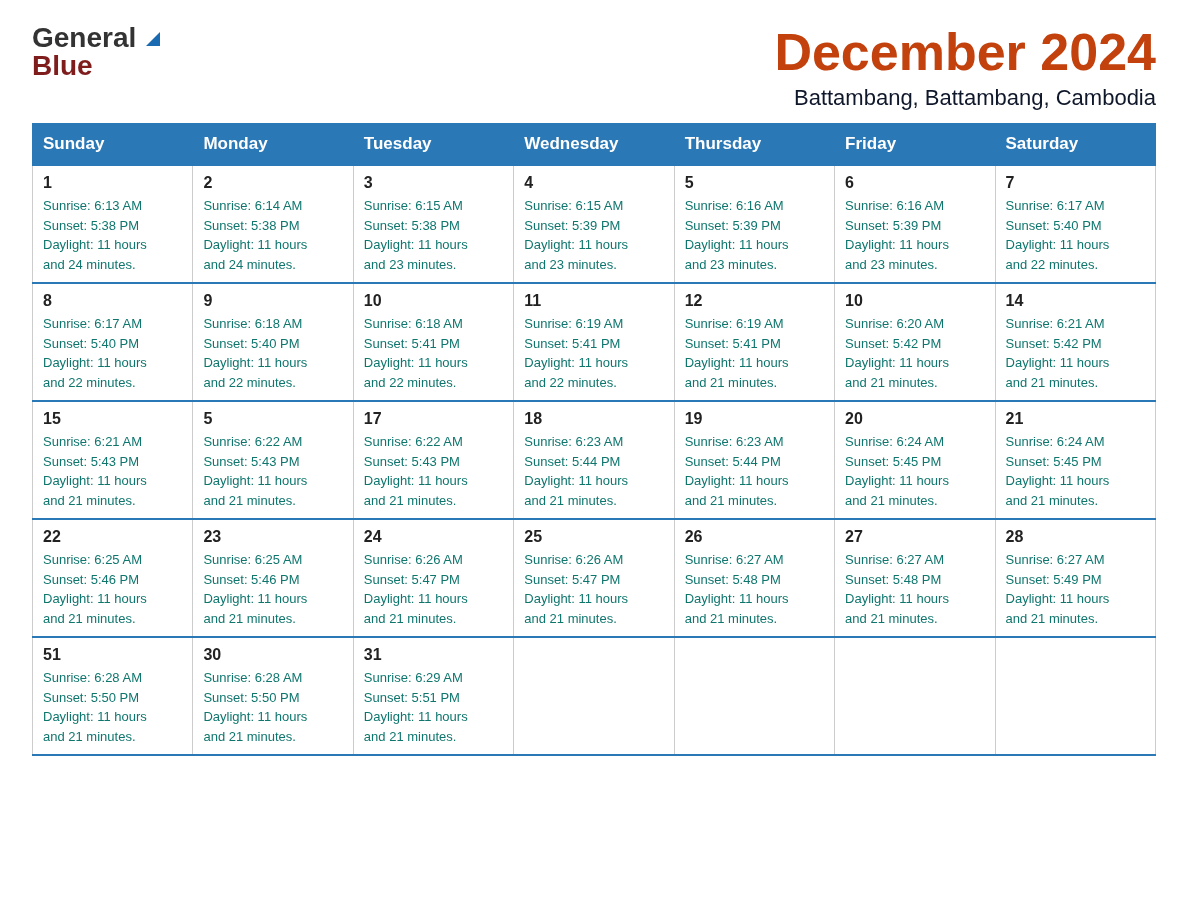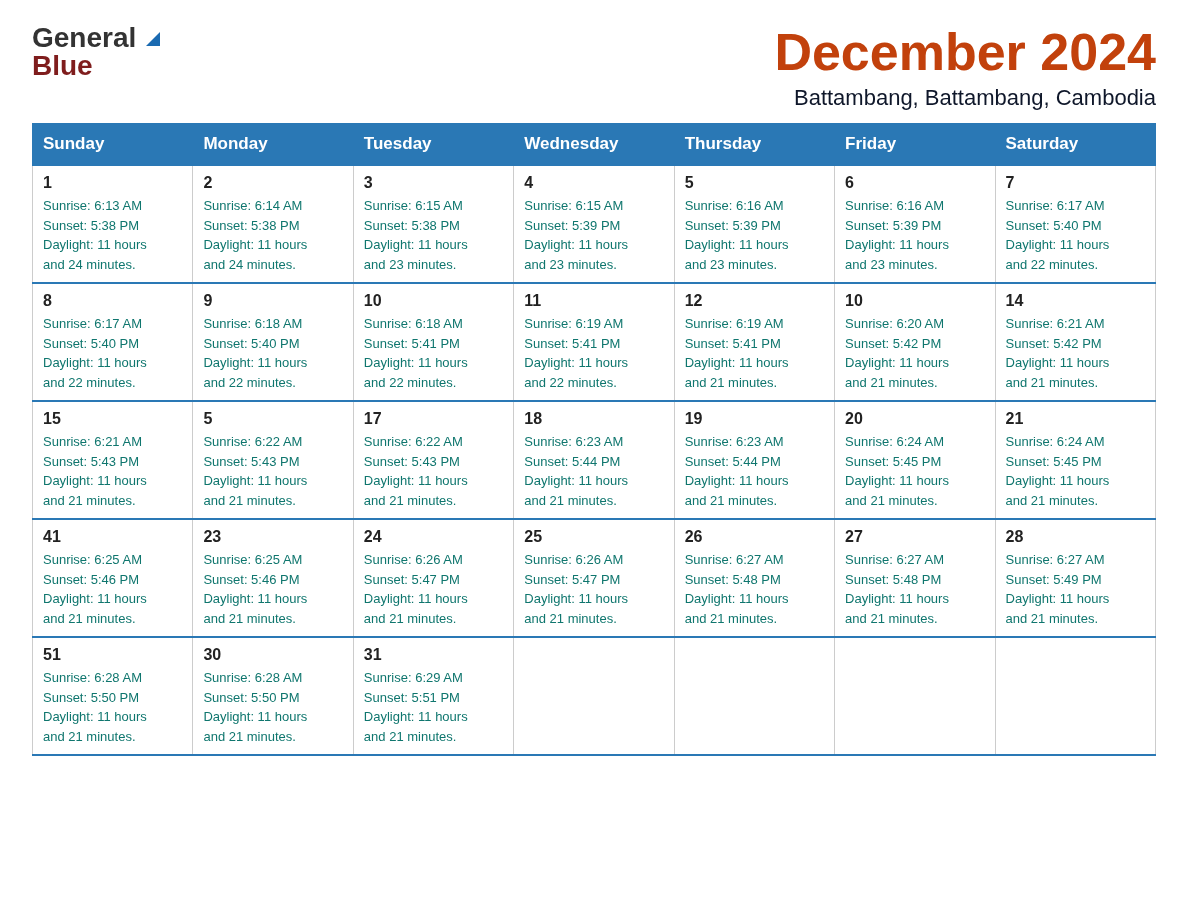--- a/index.html
+++ b/index.html
@@ -212,21 +212,21 @@
         <span class="day-number">20</span>
         <span class="day-info">Sunrise: 6:24 AM<br>Sunset: 5:45 PM<br>Daylight: 11 hours<br>and 21 minutes.</span>
       </td>
         <td>
         <span class="day-number">21</span>
         <span class="day-info">Sunrise: 6:24 AM<br>Sunset: 5:45 PM<br>Daylight: 11 hours<br>and 21 minutes.</span>
       </td>
       </tr>
       <tr>
         <td>
-        <span class="day-number">41</span>
+        <span class="day-number">22</span>
         <span class="day-info">Sunrise: 6:25 AM<br>Sunset: 5:46 PM<br>Daylight: 11 hours<br>and 21 minutes.</span>
       </td>
         <td>
         <span class="day-number">23</span>
         <span class="day-info">Sunrise: 6:25 AM<br>Sunset: 5:46 PM<br>Daylight: 11 hours<br>and 21 minutes.</span>
       </td>
         <td>
         <span class="day-number">24</span>
         <span class="day-info">Sunrise: 6:26 AM<br>Sunset: 5:47 PM<br>Daylight: 11 hours<br>and 21 minutes.</span>
       </td>

